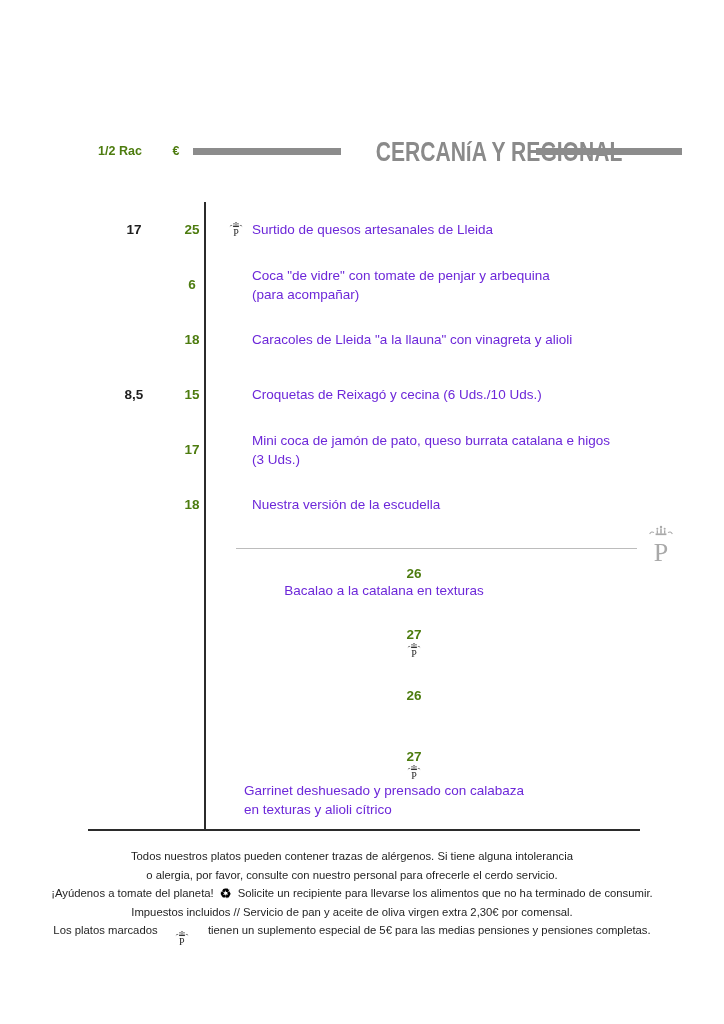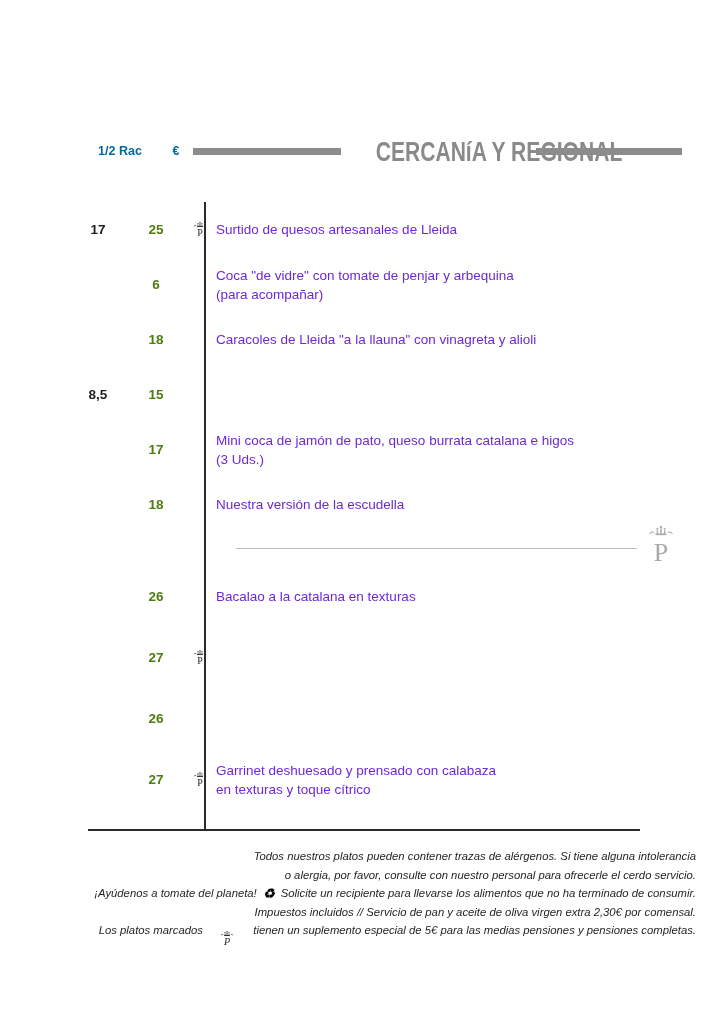--- a/index.html
+++ b/index.html
@@ -9,21 +9,21 @@
     background:#ffffff;
     margin:0 auto;
     font-family:"Liberation Sans", sans-serif;
     color:#262626;
     overflow:hidden;
   }
   
   .header{position:absolute;top:141px;left:0;width:724px;height:30px;}
   .col-label{
     position:absolute;top:3px;
-    font-size:12.5px;font-weight:bold;color:#0369a1;
+    font-size:12.5px;font-weight:bold;color:#4d7c0f;
     text-align:center;
   }
   .lbl-half{left:88px;width:64px;}
   .lbl-eur{left:148px;width:56px;}
   .hbar{
     position:absolute;top:7px;height:7px;background:#8c8c8c;
   }
   .hbar-left{left:193px;width:148px;}
   .hbar-right{left:536px;width:146px;}
   .title-wrap{
@@ -36,23 +36,23 @@
     letter-spacing:0px;white-space:nowrap;
     transform:scaleX(0.78);transform-origin:center center;
     line-height:34px;
   }
   
   .menu{position:absolute;top:202px;left:0;width:724px;}
   .vline{
     position:absolute;left:204px;top:202px;height:628px;width:2px;
     background:#2b2b2b;
   }
-  .row{display:flex;align-items:center;padding-left:68px;}
+  .row{display:flex;align-items:center;padding-left:104px;}
   .h55{height:55px;}
-  .h61{height:61px;}
+  .h61{height:61px;flex-direction:column;}
   .c-half{width:60px;text-align:center;font-size:13.5px;font-weight:bold;color:#1f1f1f;flex:none;}
   .c-price{width:56px;text-align:center;font-size:13.5px;font-weight:bold;color:#4d7c0f;flex:none;}
   .c-marker{width:32px;flex:none;display:flex;justify-content:center;}
   .c-name{
     flex:1;font-size:13.5px;line-height:19px;color:#6d28d9;
     white-space:pre-line;padding-right:60px;
   }
   .divider-row{position:relative;height:34px;}
   .divider-line{
     position:absolute;left:236px;right:87px;top:16px;
@@ -69,22 +69,22 @@
     font-family:"Liberation Serif", serif;
     font-size:10px;color:#1f1f1f;margin-top:0px;
   }
   .watermark{
     position:absolute;left:644px;top:524px;width:34px;
     display:flex;flex-direction:column;align-items:center;
   }
   .watermark .pletter{font-size:26px;color:#a9a9a9;margin-top:1px;}
   
   .footer{
-    position:absolute;top:847px;left:32px;width:664px;
-    text-align:right;font-size:11.3px;color:#1f1f1f;font-style:italic;
+    position:absolute;top:847px;left:20px;width:664px;
+    text-align:center;font-size:11.3px;color:#1f1f1f;
   }
   .fline{height:18.5px;line-height:18.5px;white-space:nowrap;}
   .recycle{font-size:13px;font-weight:bold;color:#000;margin:0 3px;vertical-align:-1px;}
   .fline .pmark{display:inline-flex;vertical-align:-3px;margin:0 16px 0 14px;}
 </style>
 </head>
 <body>
 
 <svg width="0" height="0" style="position:absolute">
   <defs>
@@ -144,20 +144,21 @@
       <span class="c-half"></span>
       <span class="c-price">18</span>
       <span class="c-marker"></span>
       <span class="c-name">Caracoles de Lleida "a la llauna" con vinagreta y alioli</span>
     </div>
 
     <div class="row h55">
       <span class="c-half">8,5</span>
       <span class="c-price">15</span>
       <span class="c-marker"></span>
+      <span class="c-name">Croquetas de Reixagó y cecina (6 Uds./10 Uds.)</span>
     </div>
 
     <div class="row h55">
       <span class="c-half"></span>
       <span class="c-price">17</span>
       <span class="c-marker"></span>
       <span class="c-name">Mini coca de jamón de pato, queso burrata catalana e higos
 (3 Uds.)</span>
     </div>
 
@@ -203,21 +204,21 @@
       <span class="c-price">27</span>
       <span class="c-marker">
         <span class="pmark">
             <svg width="14" height="7" color="#1f1f1f">
               <use href="#crown"></use>
             </svg>
             <span class="pletter">P</span>
           </span>
       </span>
       <span class="c-name">Garrinet deshuesado y prensado con calabaza
-en texturas y toque cítrico</span>
+en texturas y alioli cítrico</span>
     </div>
 
   </div>
 
   <div class="vline"></div>
   <div class="bottom-rule"></div>
 
   <div class="watermark">
     <svg width="26" height="13" color="#a9a9a9">
         <use href="#crown"></use>

